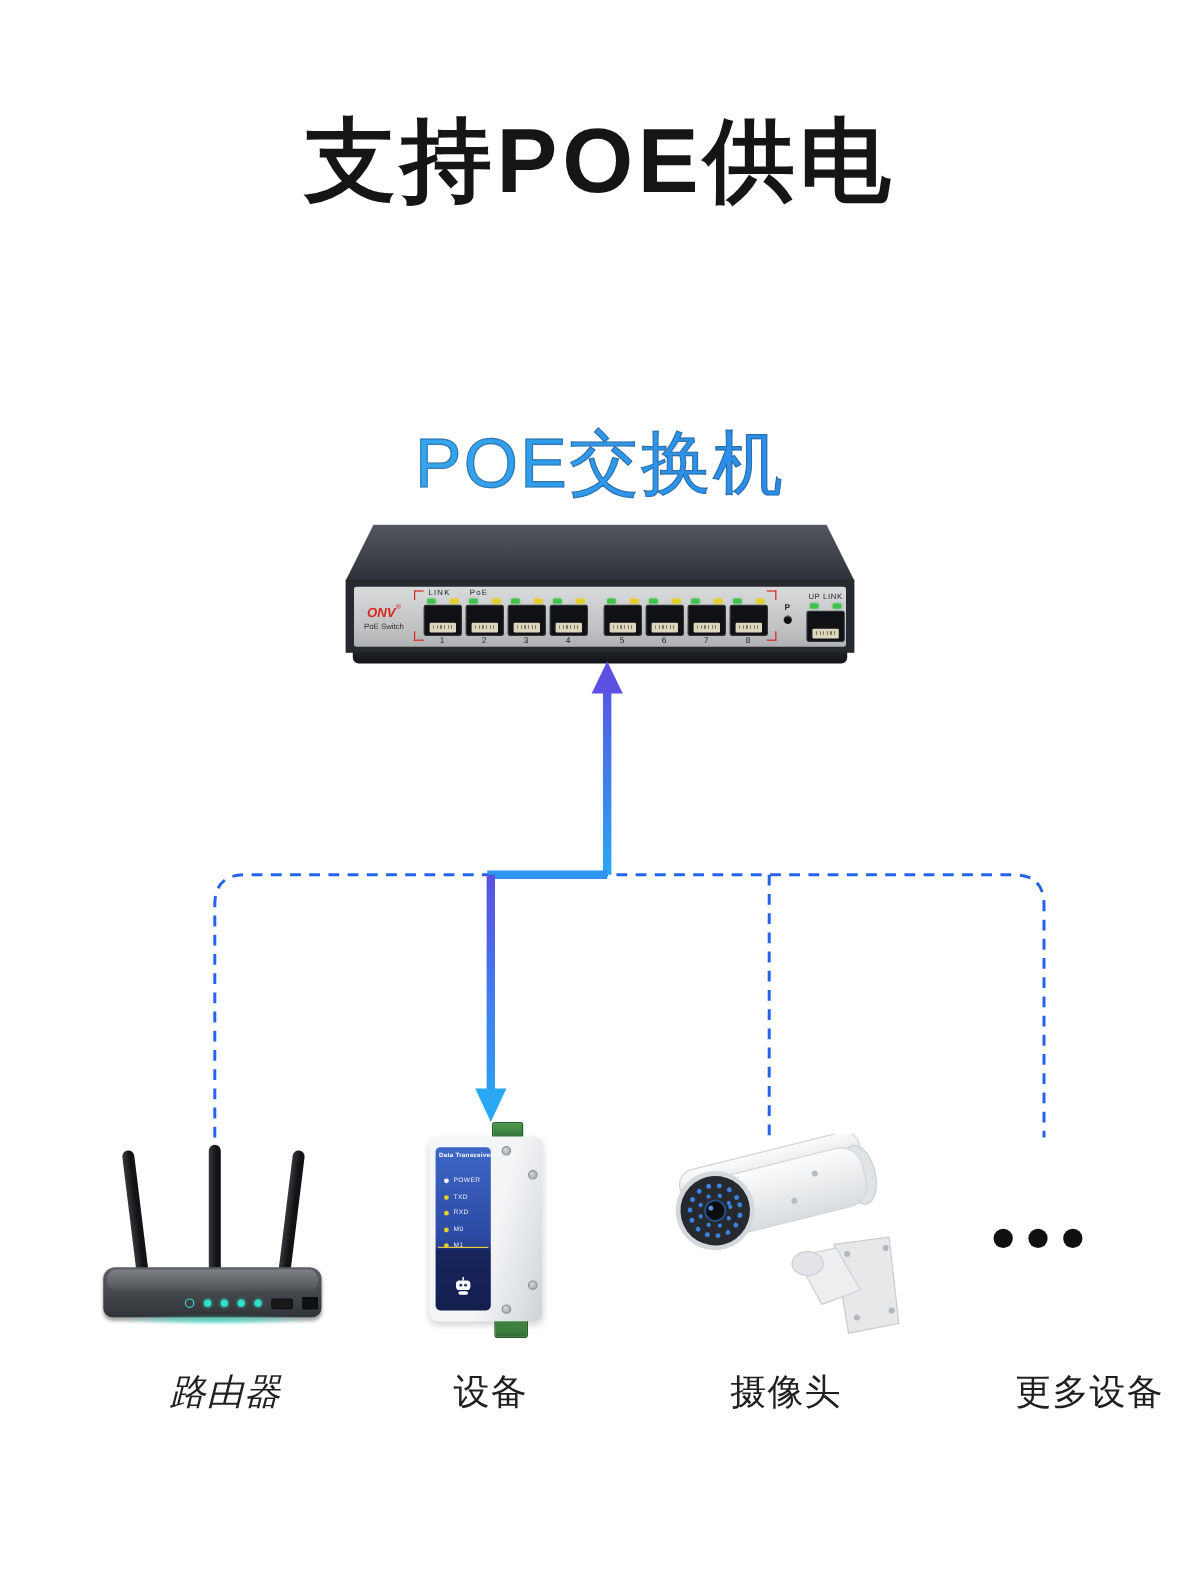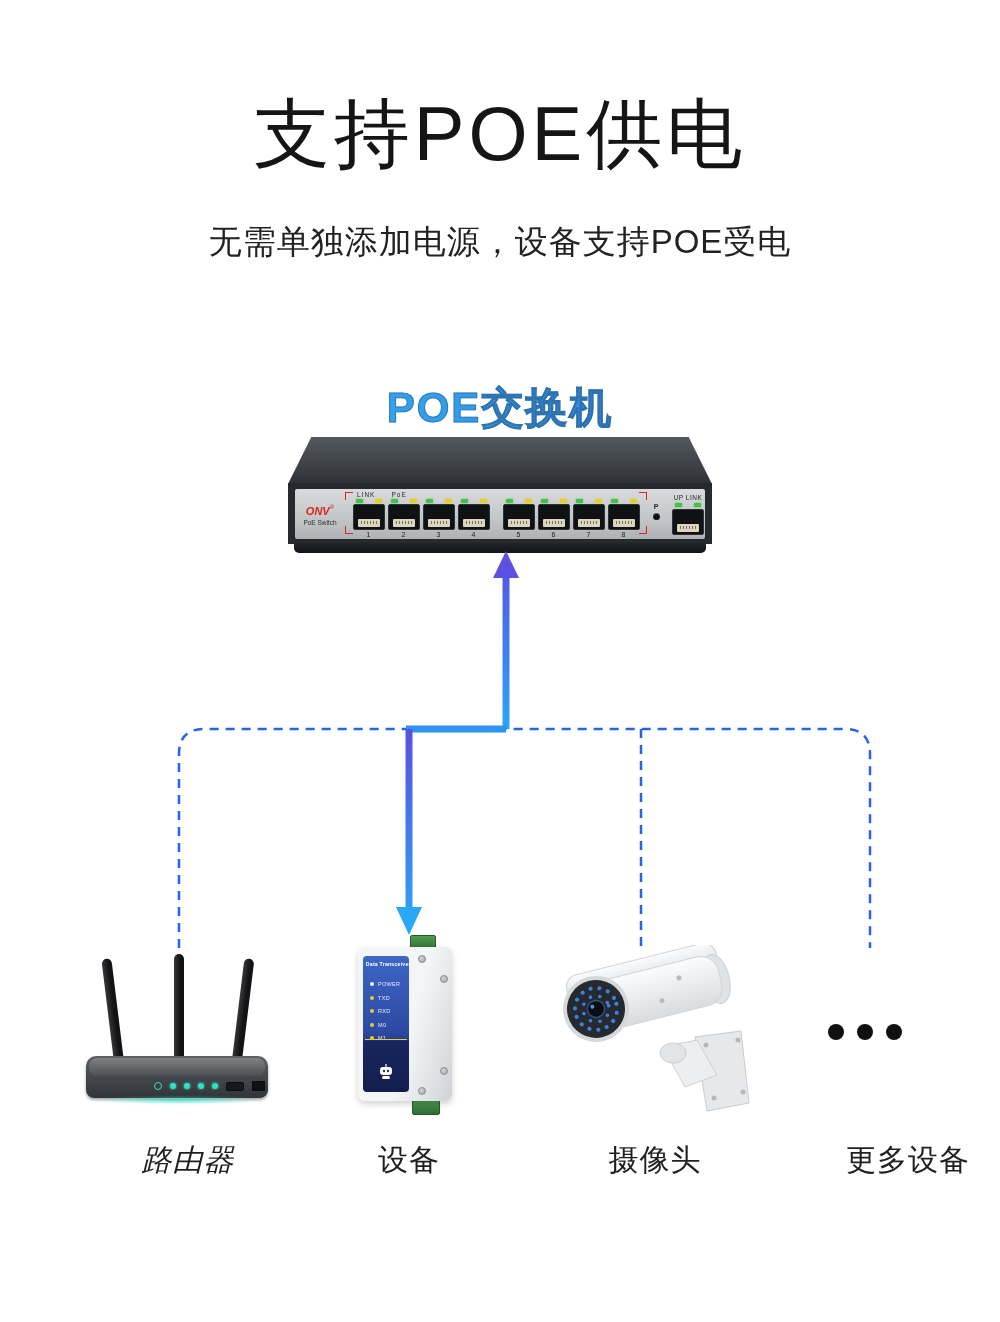--- a/index.html
+++ b/index.html
@@ -1,27 +1,27 @@
 <!DOCTYPE html>
 <html style="--title_black: #151515; --subtitle_gray: #222222; --caption_gray: #1f1f1f; --label_grad_from: #41c4f1; --label_grad_to: #1c6ee6; --dashed_blue: #2563eb; --arrow_indigo: #5b50e2; --arrow_cyan: #2aa7f5; --arrow_mid: #2e93f2; --brand_red: #d7281d; --led_green: #3fc24a; --led_yellow: #e3cf2a; --router_teal: #2fe0c4; --port_ivory: #ddd6bf; --camera_ir_blue: #3b82e0;"><head>
 <meta charset="utf-8">
 <style>
   html,body{margin:0;padding:0;background:#fff;}
   .canvas{position:relative;width:1000px;height:1322px;margin:0 auto;background:#fff;
           font-family:"Liberation Sans","DejaVu Sans",sans-serif;overflow:hidden;}
 
   
   .title{position:absolute;top:84px;left:0;right:0;text-align:center;
-         font-size:76px;font-weight:400;color:var(--title_black);letter-spacing:4px;}
+         font-size:76px;font-weight:700;color:var(--title_black);letter-spacing:4px;}
   .subtitle{position:absolute;top:220px;left:0;right:0;text-align:center;
             font-size:33px;color:var(--subtitle_gray);letter-spacing:1px;}
 
   
-  .switch-label{position:absolute;top:380px;left:0;right:0;text-align:center;
-    font-size:42px;font-weight:700;letter-spacing:2px;
+  .switch-label{position:absolute;top:348px;left:0;right:0;text-align:center;
+    font-size:58px;font-weight:400;letter-spacing:2px;
     background:linear-gradient(90deg,var(--label_grad_from),var(--label_grad_to));
     -webkit-background-clip:text;background-clip:text;color:transparent;
     -webkit-text-stroke:1px rgba(52,70,100,.45);}
 
   
   .sw{position:absolute;left:288px;top:437px;width:424px;height:116px;}
   .sw-top{position:absolute;left:0;top:0;width:100%;height:47px;
     background:linear-gradient(180deg,#53575e,#3a3d44 70%,#2d3036);
     clip-path:polygon(5.5% 0,94.5% 0,100% 100%,0 100%);}
   .sw-front{position:absolute;left:0;top:46px;width:100%;height:61px;background:#26292e;}
@@ -118,21 +118,20 @@
   .caption{position:absolute;top:1140px;transform:translateX(-50%);
            font-size:30px;color:var(--caption_gray);letter-spacing:1px;white-space:nowrap;}
   .cap-router{left:188px;font-style:italic;} .cap-device{left:409px;} .cap-camera{left:655px;} .cap-more{left:908px;}
 </style>
 </head>
 <body>
 
 <div class="canvas">
 
   <div class="title">支持POE供电</div>
-  <div class="subtitle">无需单独添加电源，设备支持POE受电</div>
 
   <div class="switch-label">POE交换机</div>
 
   <div class="sw">
     <div class="sw-top"></div>
     <div class="sw-front"></div>
     <div class="sw-base"></div>
     <div class="sw-panel">
       <div class="brand">
         <div><span class="brand-onv">ONV</span><span class="brand-reg">®</span></div>

